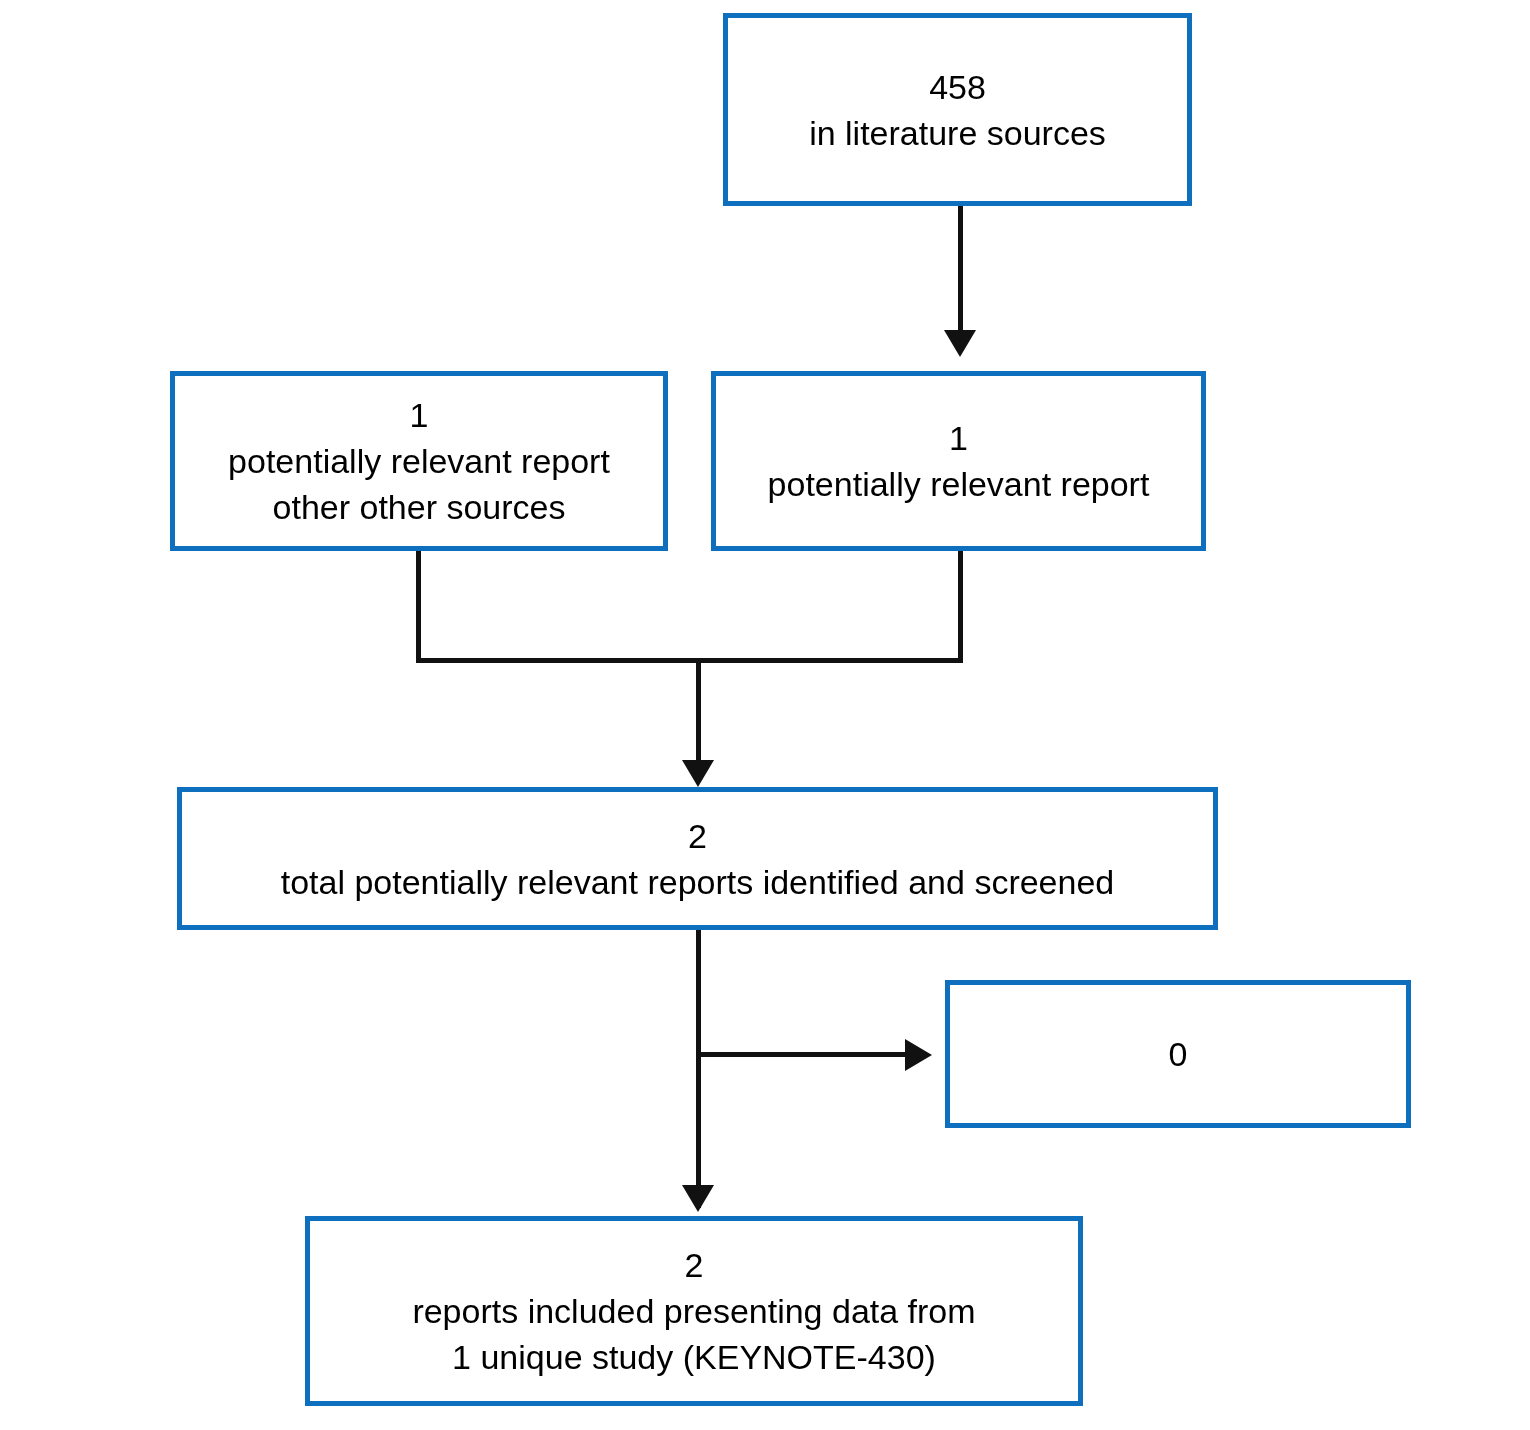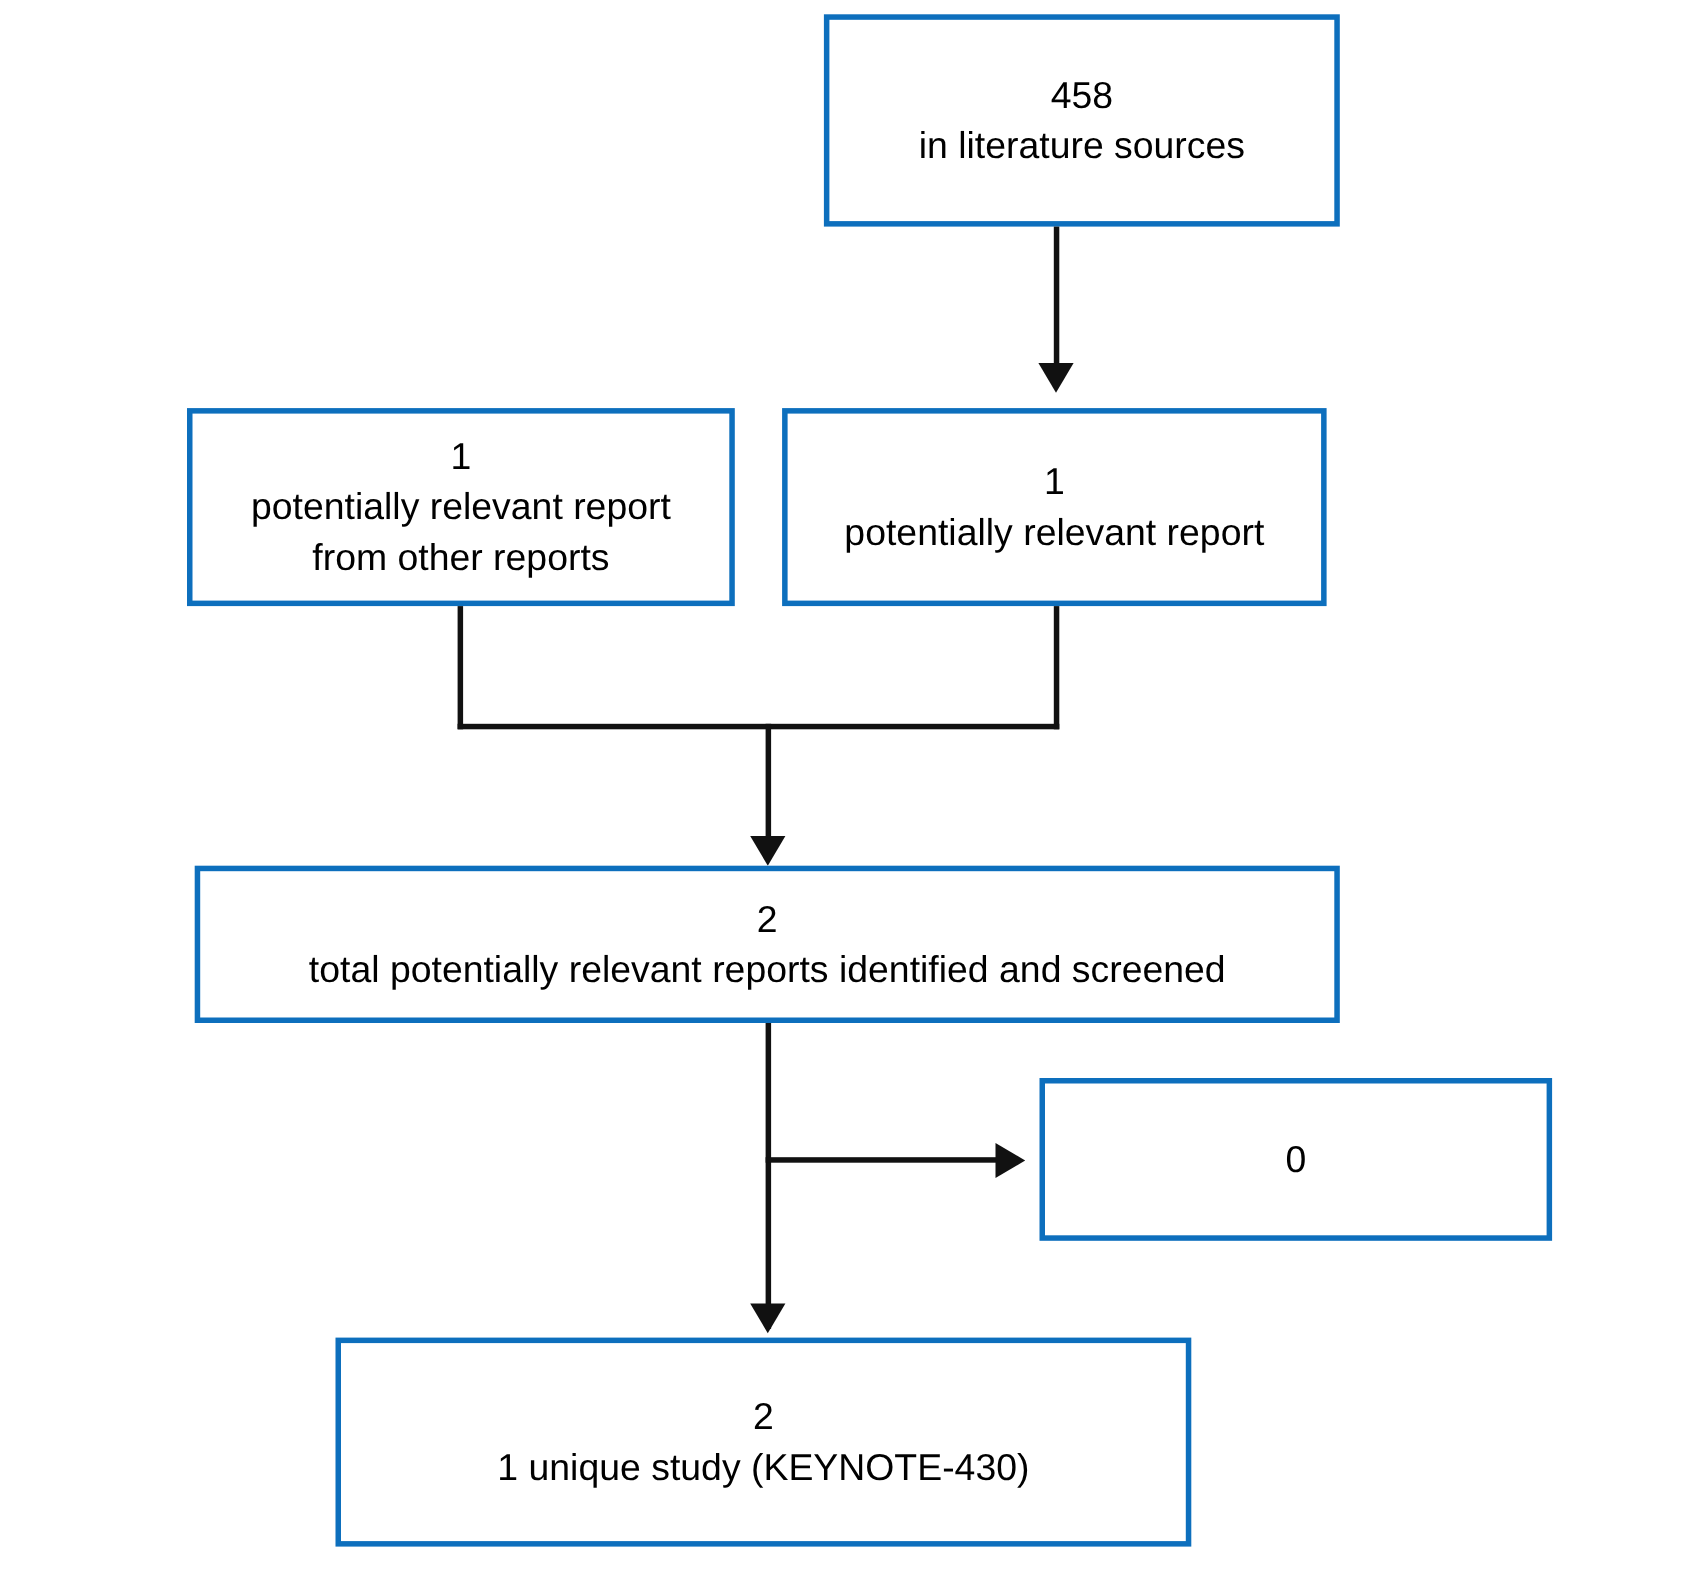--- a/index.html
+++ b/index.html
@@ -32,21 +32,21 @@
     font-size: 34px;
     line-height: 46px;
     letter-spacing: 0px;
   }
   .flow-box .line {
     display: block;
     white-space: nowrap;
   }
 
   
-  #box-identified   { left: 749px;  top: 13px;   width: 469px; height: 193px; }
+  #box-identified   { left: 723px;  top: 13px;   width: 469px; height: 193px; }
   #box-other-src    { left: 170px;  top: 371px;  width: 498px; height: 180px; }
   #box-screened     { left: 711px;  top: 371px;  width: 495px; height: 180px; }
   #box-total        { left: 177px;  top: 787px;  width: 1041px; height: 143px; }
   #box-excluded     { left: 945px;  top: 980px;  width: 466px; height: 148px; }
   #box-included     { left: 305px;  top: 1216px; width: 778px; height: 190px; }
 
   
   .conn-v {
     position: absolute;
     width: 5px;
@@ -83,21 +83,21 @@
     <span class="line">458</span>
     <span class="line">in literature sources</span>
   </div>
 
   <div class="conn-v" style="left:958px; top:206px; height:126px;"></div>
   <div class="arrow-down" style="left:944px; top:330px;"></div>
 
   <div class="flow-box" id="box-other-src">
     <span class="line">1</span>
     <span class="line">potentially relevant report</span>
-    <span class="line">from other reports</span>
+    <span class="line">other other sources</span>
   </div>
 
   <div class="flow-box" id="box-screened">
     <span class="line">1</span>
     <span class="line">potentially relevant report</span>
   </div>
 
   <div class="conn-v" style="left:416px; top:551px; height:112px;"></div>
   <div class="conn-v" style="left:958px; top:551px; height:112px;"></div>
   <div class="conn-h" style="left:416px; top:658px; width:547px;"></div>
@@ -114,16 +114,17 @@
 
   <div class="conn-h" style="left:696px; top:1052px; width:216px;"></div>
   <div class="arrow-right" style="left:905px; top:1039px;"></div>
 
   <div class="flow-box" id="box-excluded">
     <span class="line">0</span>
   </div>
 
   <div class="flow-box" id="box-included">
     <span class="line">2</span>
+    <span class="line">reports included presenting data from</span>
     <span class="line">1 unique study (KEYNOTE-430)</span>
   </div>
 
 </div>
 
 </body></html>

